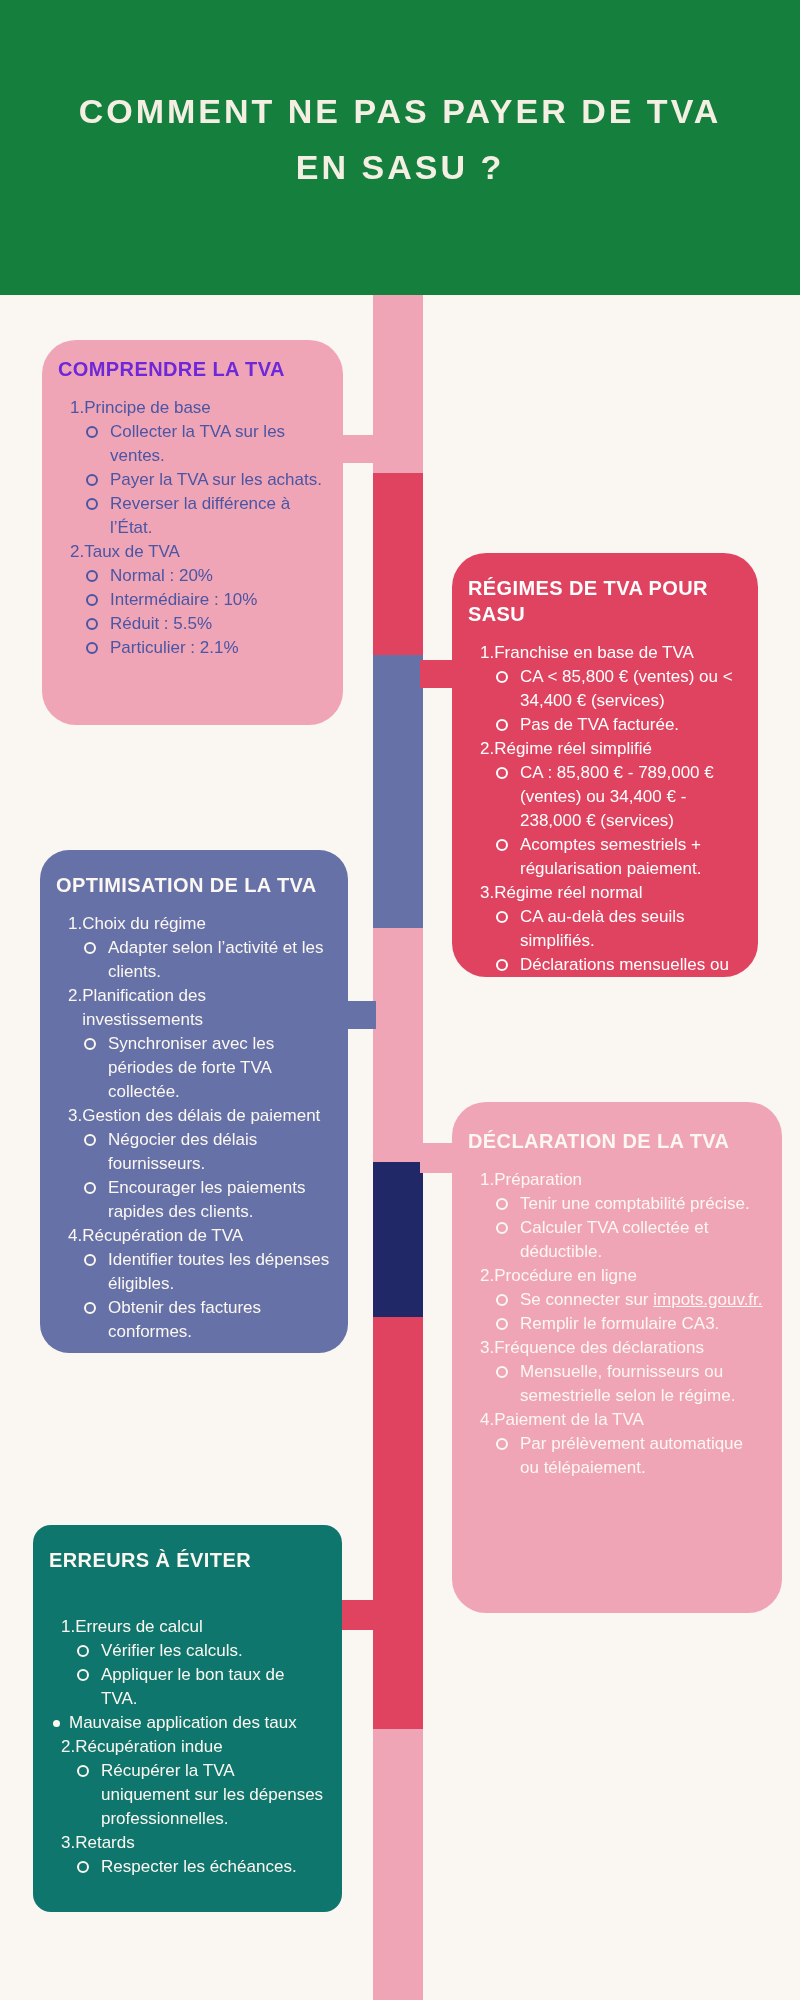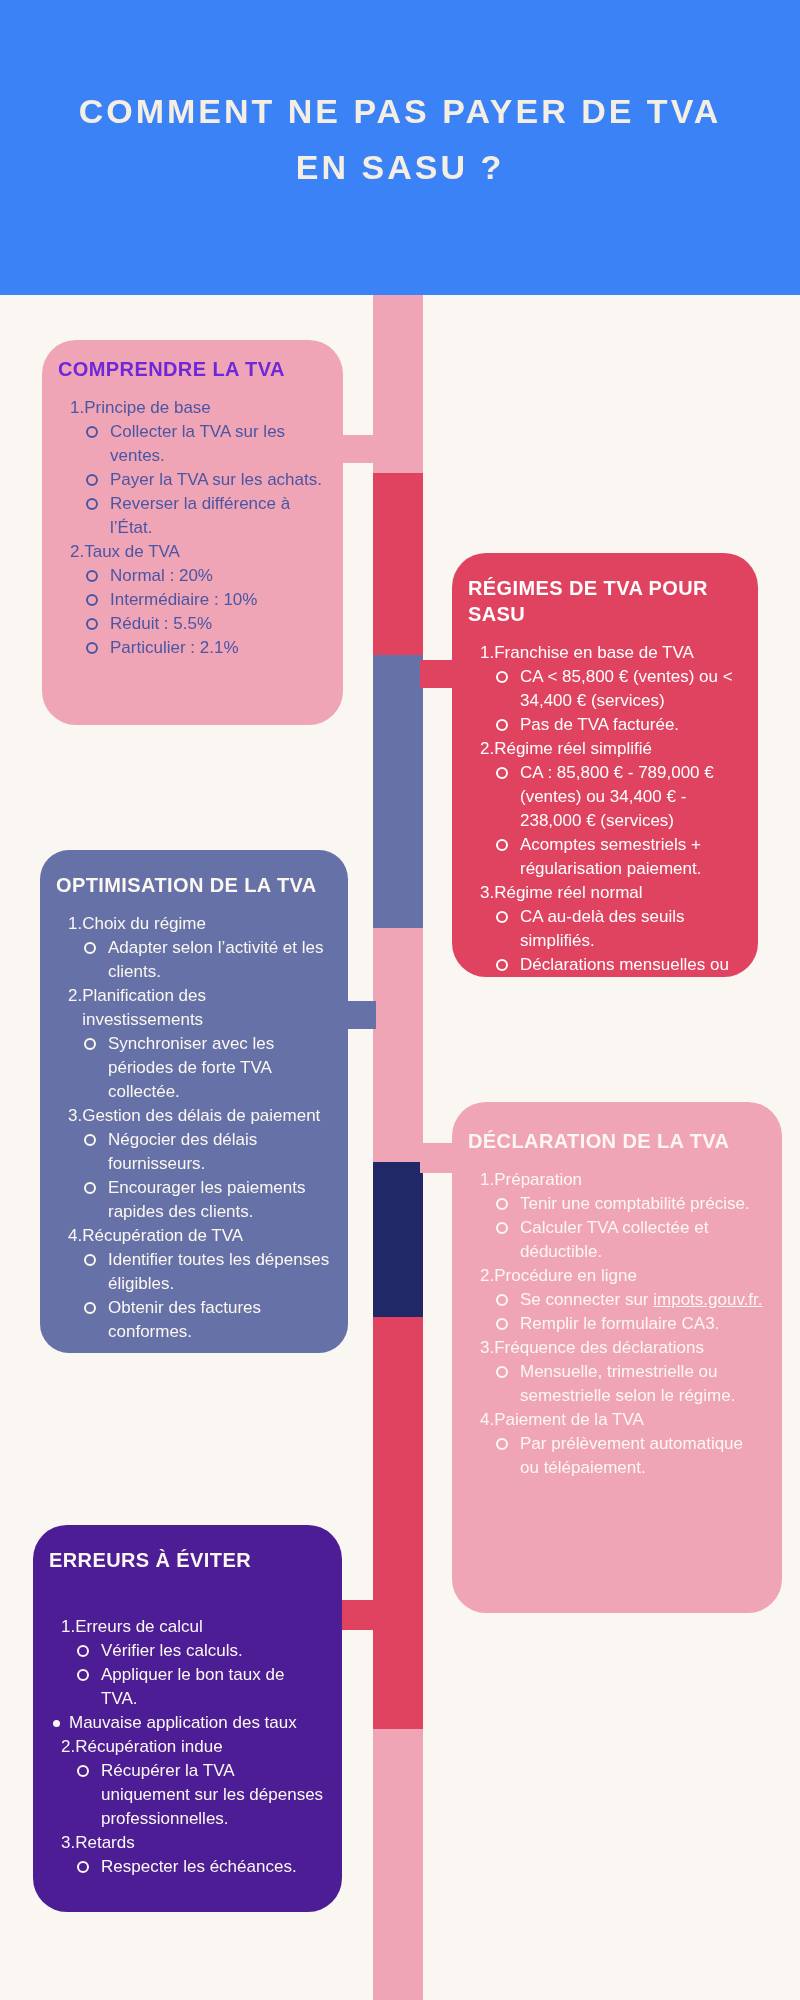--- a/index.html
+++ b/index.html
@@ -3,21 +3,21 @@
 <meta charset="utf-8">
 <style>
   html,body{margin:0;padding:0;}
   body{
     position:relative;width:800px;height:2000px;overflow:hidden;
     background:#FAF6F1;font-family:"Liberation Sans",sans-serif;
   }
   
   .header{
     position:absolute;top:0;left:0;width:800px;height:295px;
-    background:#3b82f6;display:flex;align-items:center;justify-content:center;
+    background:#15803d;display:flex;align-items:center;justify-content:center;
   }
   .header-title{
     position:relative;top:-8px;margin:0;width:690px;text-align:center;
     color:#F5EFE3;font-size:34px;font-weight:800;letter-spacing:3px;line-height:1.62;
   }
   
   .seg{position:absolute;left:373px;width:50px;}
   .c-pink{background:#F0A5B7;}
   .c-red{background:#E0435F;}
   .c-purple{background:#6671A8;}
@@ -41,21 +41,21 @@
     padding:22px 18px 0 16px;overflow:hidden;
   }
   .card-title{
     margin:0 0 14px 0;font-size:20px;font-weight:800;letter-spacing:.4px;line-height:26px;
   }
   .card1{left:42px;top:340px;width:301px;height:385px;background:#F0A5B7;color:#4A55A4;padding-top:16px;}
   .card1 .card-title{color:#6d28d9;}
   .card2{left:452px;top:553px;width:306px;height:424px;background:#E0435F;color:#ffffff;}
   .card3{left:40px;top:850px;width:308px;height:503px;background:#6671A8;color:#FCF8F1;border-radius:29px;}
   .card4{left:452px;top:1102px;width:330px;height:511px;background:#F0A5B7;color:#FCF8F1;padding-top:26px;}
-  .card5{left:33px;top:1525px;width:309px;height:387px;background:#4c1d95;color:#FCF8F1;}
+  .card5{left:33px;top:1525px;width:309px;height:387px;background:#0f766e;color:#FCF8F1;border-radius:18px;}
   .card5 .card-title{margin-bottom:42px;}
   
   .row{display:flex;align-items:flex-start;font-size:17px;line-height:24px;padding-left:12px;}
   .row .num{flex:none;white-space:pre;}
   .row.sub{padding-left:28px;}
   .bullet-o{
     flex:none;width:8px;height:8px;border:2px solid currentColor;border-radius:50%;
     margin:6px 12px 0 0;
   }
   .row.bdot{padding-left:4px;}
@@ -232,21 +232,21 @@
   <div class="row sub">
     <span class="bullet-o"></span>
     <span class="txt">Remplir le formulaire CA3.</span>
   </div>
   <div class="row">
     <span class="num">3.</span>
     <span class="txt">Fréquence des déclarations</span>
   </div>
   <div class="row sub">
     <span class="bullet-o"></span>
-    <span class="txt">Mensuelle, trimestrielle ou semestrielle selon le régime.</span>
+    <span class="txt">Mensuelle, fournisseurs ou semestrielle selon le régime.</span>
   </div>
   <div class="row">
     <span class="num">4.</span>
     <span class="txt">Paiement de la TVA</span>
   </div>
   <div class="row sub">
     <span class="bullet-o"></span>
     <span class="txt">Par prélèvement automatique ou télépaiement.</span>
   </div>
 </section>

